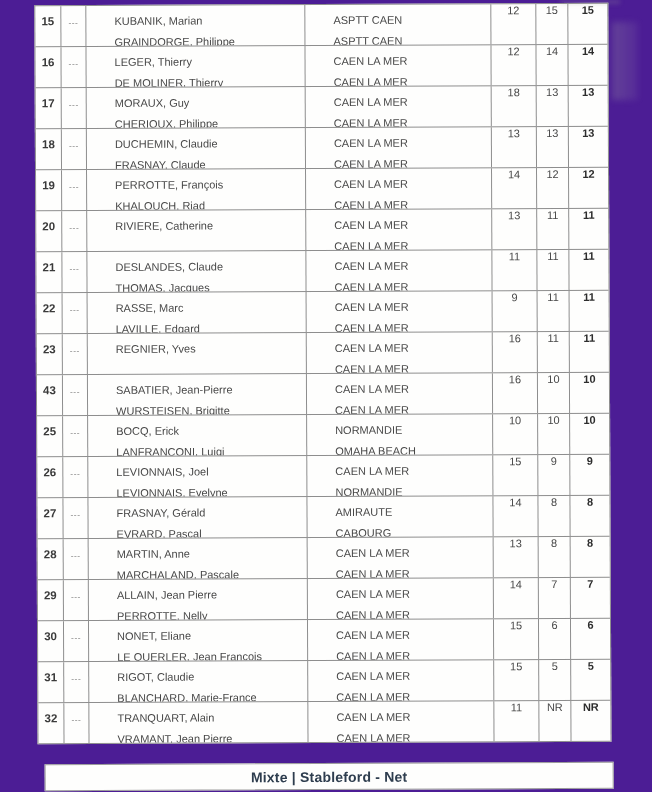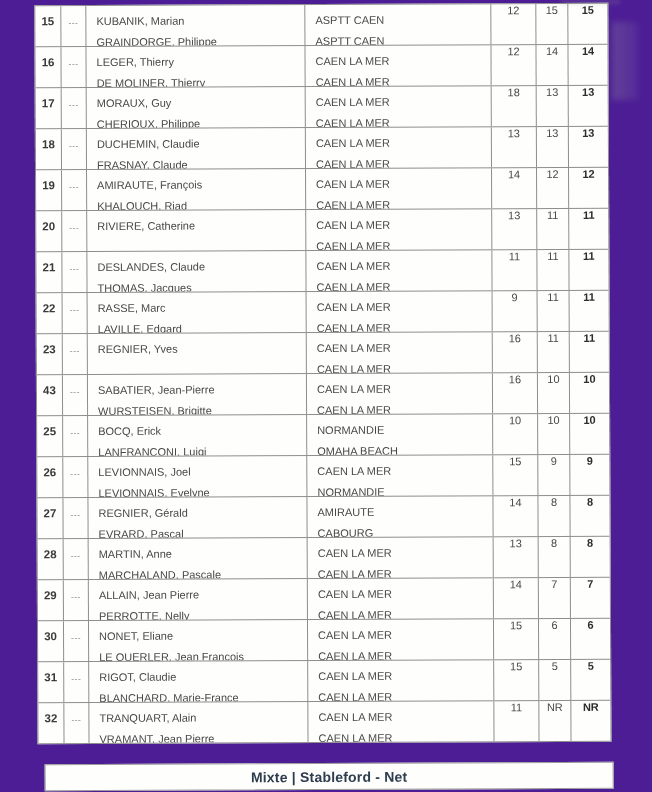--- a/index.html
+++ b/index.html
@@ -57,21 +57,21 @@
   .c-sep {
     font-size: 8.5px;
     letter-spacing: 0.5px;
     color: #5c5c5c;
     text-align: center;
     padding-top: 12px;
   }
   .c-names, .c-clubs {
     font-size: 11px;
     color: #474747;
-    padding: 5px 0 0 10px;
+    padding: 5px 0 0 28px;
   }
   .c-names div, .c-clubs div {
     height: 20.5px;
     line-height: 20.5px;
   }
   .c-score {
     font-size: 11px;
     color: #474747;
     text-align: center;
     padding-top: 0;
@@ -190,21 +190,21 @@
     </div>
     <div class="cell c-score">13</div>
     <div class="cell c-score">13</div>
     <div class="cell c-score final">13</div>
   </div>
 
   <div class="pair-row">
     <div class="cell c-rank">19</div>
     <div class="cell c-sep">---</div>
     <div class="cell c-names">
-      <div>AMIRAUTE, François</div>
+      <div>PERROTTE, François</div>
       <div>KHALOUCH, Riad</div>
     </div>
     <div class="cell c-clubs">
       <div>CAEN LA MER</div>
       <div>CAEN LA MER</div>
     </div>
     <div class="cell c-score">14</div>
     <div class="cell c-score">12</div>
     <div class="cell c-score final">12</div>
   </div>
@@ -316,21 +316,21 @@
     </div>
     <div class="cell c-score">15</div>
     <div class="cell c-score">9</div>
     <div class="cell c-score final">9</div>
   </div>
 
   <div class="pair-row">
     <div class="cell c-rank">27</div>
     <div class="cell c-sep">---</div>
     <div class="cell c-names">
-      <div>REGNIER, Gérald</div>
+      <div>FRASNAY, Gérald</div>
       <div>EVRARD, Pascal</div>
     </div>
     <div class="cell c-clubs">
       <div>AMIRAUTE</div>
       <div>CABOURG</div>
     </div>
     <div class="cell c-score">14</div>
     <div class="cell c-score">8</div>
     <div class="cell c-score final">8</div>
   </div>

